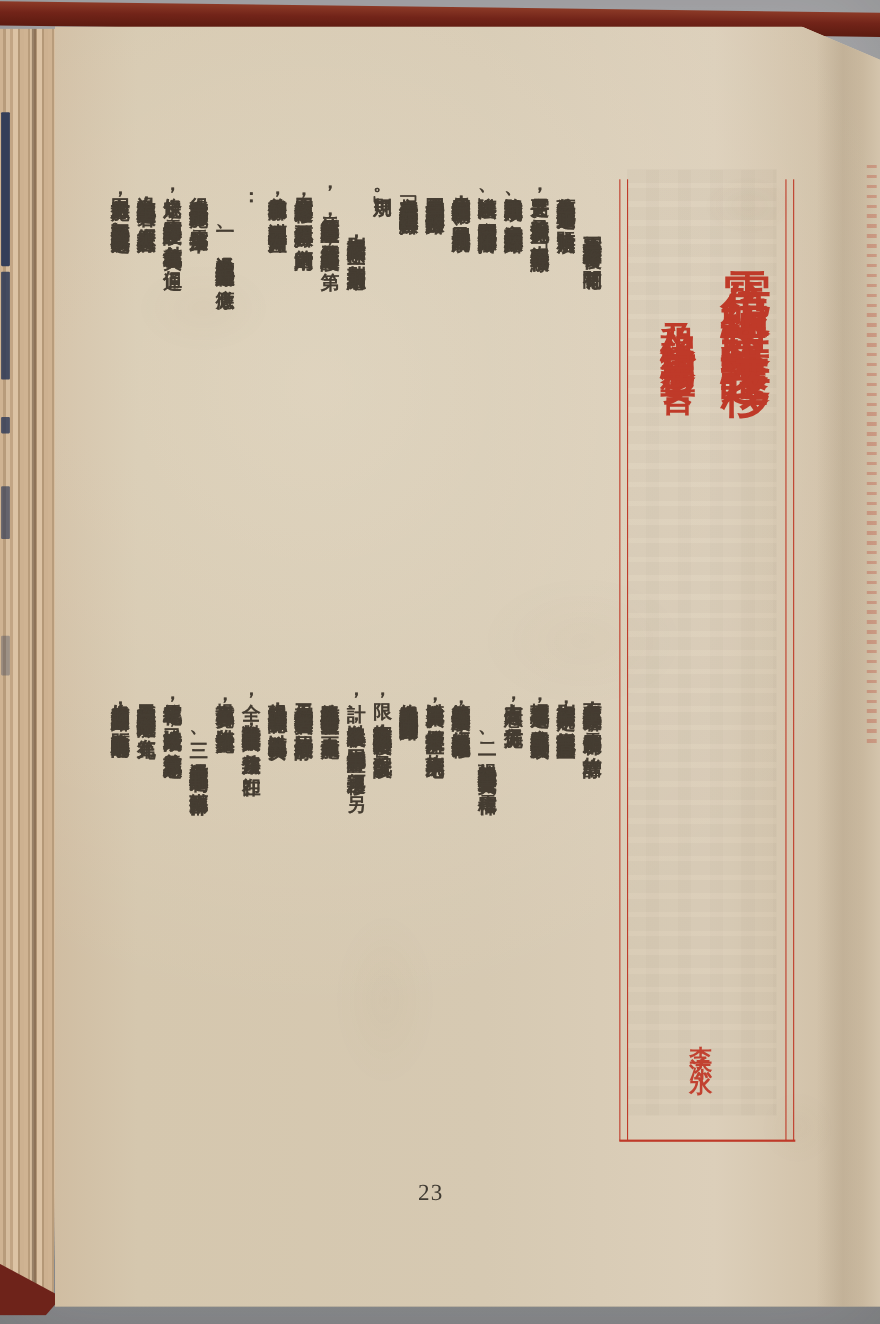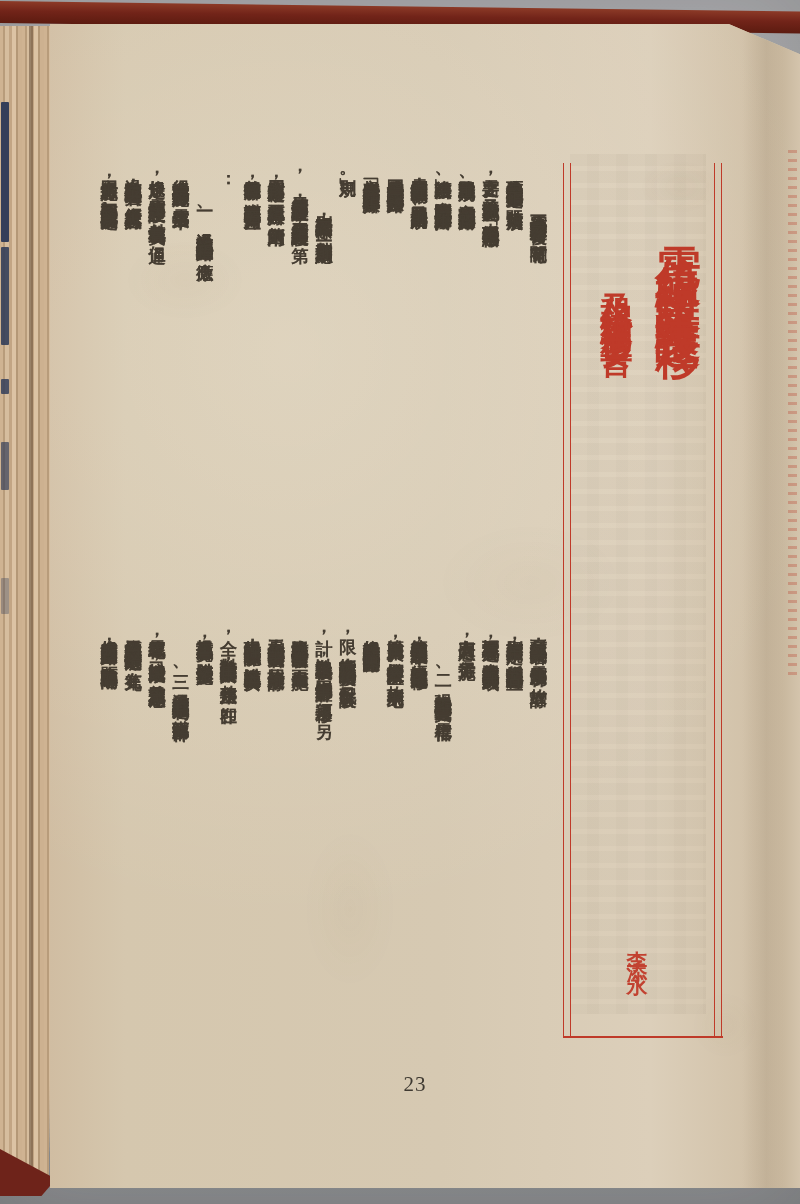--- a/index.html
+++ b/index.html
@@ -83,21 +83,21 @@
 
   
   .register{position:absolute;left:46px;width:454px;display:flex;flex-direction:row-reverse;}
   .register-top{top:142px;height:428px;}
   .register-bottom{top:602px;height:428px;}
   .vcol{flex:0 0 23.85px;width:23.85px;writing-mode:vertical-rl;text-orientation:upright;
     font-size:17px;line-height:23.85px;letter-spacing:0.72px;color:#453d32;
     font-weight:600;white-space:nowrap;overflow:hidden;
     text-shadow:0 0 .4px rgba(69,61,50,.55);}
 
-  .page-number{position:absolute;left:330px;top:1048px;width:70px;text-align:center;
+  .page-number{position:absolute;left:330px;top:1048px;width:70px;text-align:left;
     font-size:21px;color:#3f3a32;letter-spacing:1px;}
 </style>
 </head>
 <body>
 
 <div class="scene">
 
   <div class="cover-strip"></div>
 
   <div class="page-stack"></div>

